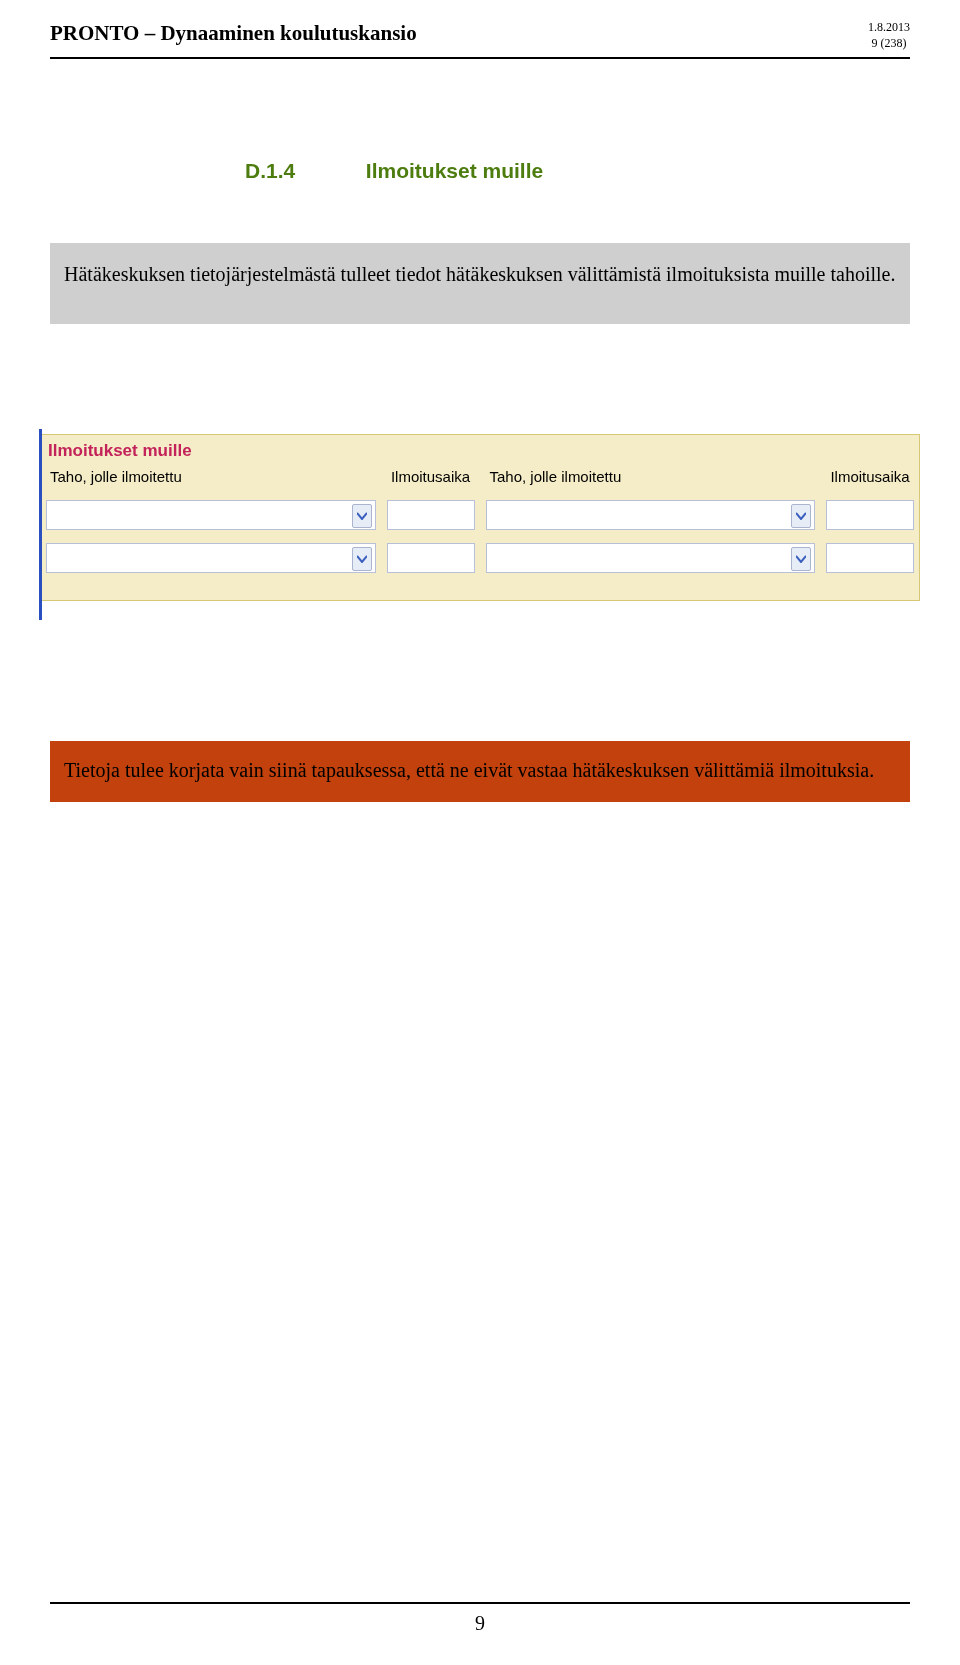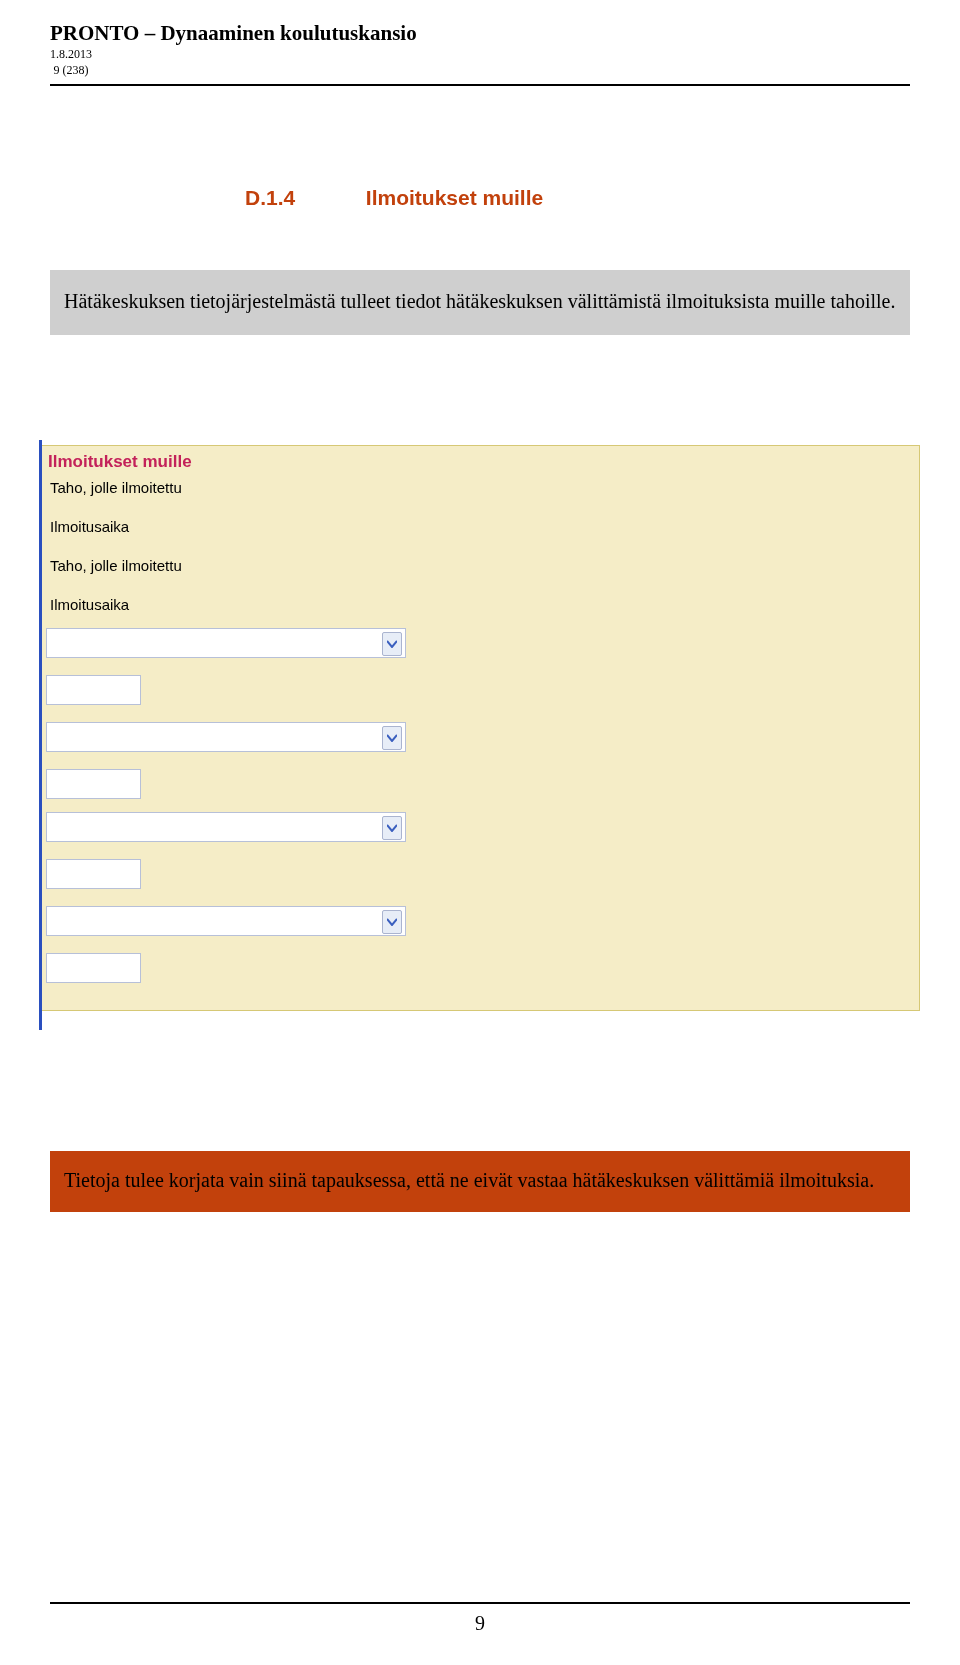--- a/index.html
+++ b/index.html
@@ -16,52 +16,51 @@
     .page {
       position: relative;
       padding: 20px 50px 40px 50px;
       min-height: 1665px;
     }
     .header {
       display: flex;
       justify-content: space-between;
       align-items: flex-start;
       margin-bottom: 6px;
-      flex-direction: column;
     }
     .header-left {
       font-weight: bold;
       font-size: 21px;
       line-height: 1.3;
     }
     .header-right {
       text-align: center;
       font-size: 12px;
       line-height: 1.3;
     }
     .header-rule {
       border: none;
       border-top: 2px solid #000;
       margin-bottom: 100px;
     }
     .section-heading {
       font-family: Arial, Helvetica, sans-serif;
       font-weight: bold;
       font-size: 21px;
-      color: #c2410c;
+      color: #4d7c0f;
       margin-left: 195px;
       margin-bottom: 60px;
     }
     .section-heading .num {
       display: inline-block;
       width: 115px;
     }
     .info-box {
       background: #cfcfcf;
-      padding: 18px 14px 20px 14px;
+      padding: 18px 14px 36px 14px;
       font-family: "Times New Roman", Times, serif;
       font-size: 20px;
       line-height: 1.35;
       text-align: justify;
       margin-bottom: 110px;
     }
     
     .form-panel {
       background: #f5edc7;
       border: 1px solid #d6c875;
@@ -83,23 +82,22 @@
       background: #2a4fbf;
     }
     .panel-title {
       color: #c3225a;
       font-weight: bold;
       font-size: 17px;
       padding: 2px 2px 4px 2px;
     }
     .form-row {
       display: flex;
-      gap: 17px;
+      gap: 11px;
       margin-bottom: 13px;
-      flex-direction: column;
     }
     .cell {
       background: #fff;
       border: 1px solid #b7c0d8;
       height: 30px;
       display: flex;
       align-items: center;
       padding: 0 6px;
       font-size: 15px;
       color: #000;

